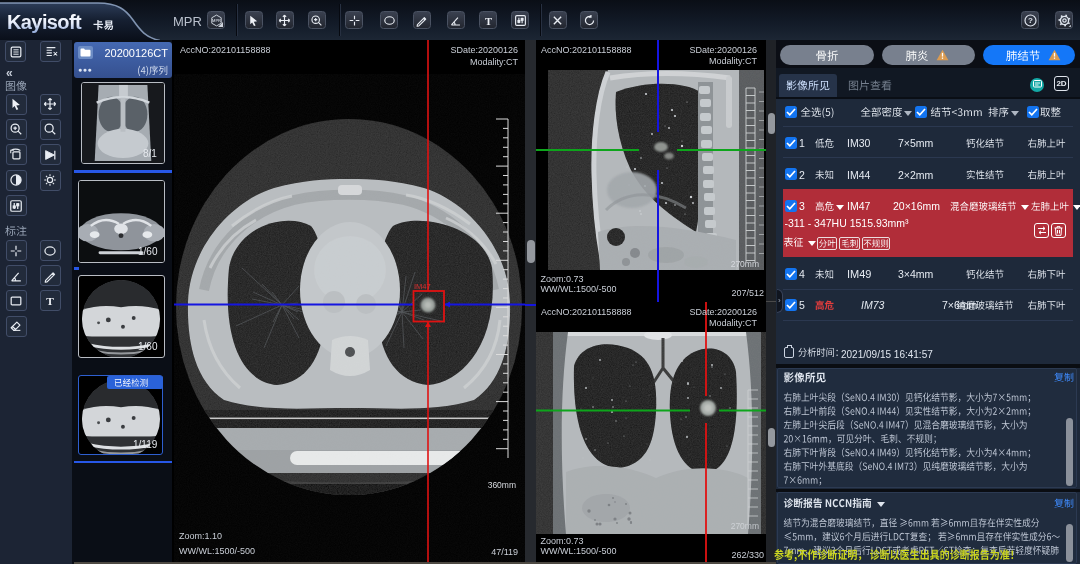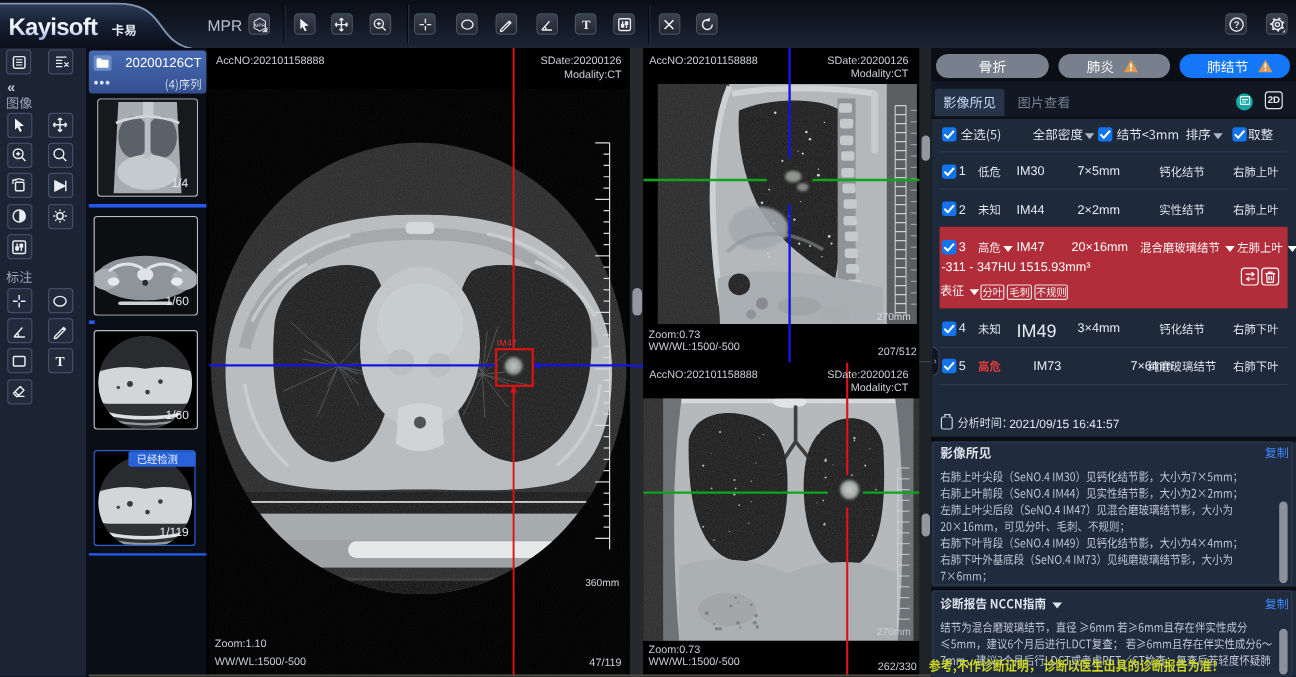--- a/index.html
+++ b/index.html
@@ -245,21 +245,21 @@
 <svg class="abs" style="left:81px;top:82px;border:1px solid #b9bdc4;border-radius:3px;background:#000" width="84" height="82" viewBox="0 0 84 82">
     <rect x="0" y="0" width="84" height="82" fill="#17191d"></rect>
     <path d="M17 2 L67 2 L71 80 L13 80 Z" fill="#a6acb2"></path>
     <rect x="38" y="2" width="9" height="13" fill="#c6cbd0"></rect>
     <ellipse cx="30" cy="32" rx="13" ry="18" fill="#5a6168"></ellipse>
     <ellipse cx="54" cy="32" rx="13" ry="18" fill="#5a6168"></ellipse>
     <path d="M15 20 Q42 9 69 20" stroke="#d2d7dc" stroke-width="2.5" fill="none"></path>
     <ellipse cx="42" cy="62" rx="26" ry="15" fill="#c5cacf"></ellipse>
     <path d="M42 15 L42 50" stroke="#b9bec3" stroke-width="5"></path>
   </svg>
-<div style="position:absolute;left:143px;top:148px;font-size:10px;color:#e6e9ee;">1/4</div>
+<div style="position:absolute;left:143px;top:148px;font-size:10px;color:#e6e9ee;">8/1</div>
 <div class="abs" style="left:74px;top:170px;width:98px;height:2.5px;background:#2757e8"></div>
 <svg class="abs" style="left:78px;top:180px;border:1px solid #b9bdc4;border-radius:3px;background:#000" width="87" height="83" viewBox="0 0 87 83">
     <rect width="87" height="83" fill="#0c0e10"></rect>
     <ellipse cx="43" cy="52" rx="42" ry="19" fill="#8f949b"></ellipse>
     <ellipse cx="9" cy="53" rx="11" ry="9" fill="#a8adb4"></ellipse>
     <ellipse cx="77" cy="53" rx="11" ry="9" fill="#a8adb4"></ellipse>
     <path d="M12 46 Q26 35 41 44" stroke="#e0e3e7" stroke-width="2.5" fill="none"></path>
     <path d="M74 46 Q60 35 45 44" stroke="#e0e3e7" stroke-width="2.5" fill="none"></path>
     <ellipse cx="43" cy="49" rx="7" ry="5.5" fill="#dfe2e6"></ellipse>
     <circle cx="43" cy="56" r="2.5" fill="#2a2c2f"></circle>
@@ -780,29 +780,29 @@
 <div class="abs" style="left:808px;top:240.5px;width:0;height:0;border-left:4px solid transparent;border-right:4px solid transparent;border-top:5px solid #fff"></div>
 <div class="abs" style="left:816.5px;top:237px;width:20.5px;height:12.5px;border:1px solid #eddddf;border-radius:2px"></div>
 <div class="abs" style="left:839px;top:237px;width:20.5px;height:12.5px;border:1px solid #eddddf;border-radius:2px"></div>
 <div class="abs" style="left:861.5px;top:237px;width:28px;height:12.5px;border:1px solid #eddddf;border-radius:2px"></div>
 <div class="cb" style="left:784.5px;top:267.5px">
     <svg width="10" height="8" viewBox="0 0 10 8">
       <path d="M1 4 L3.8 6.8 L9 1" stroke="#fff" stroke-width="1.7" fill="none"></path>
     </svg>
   </div>
 <div style="position:absolute;left:799px;top:268px;font-size:10.5px;color:#e6ebf2;">4</div>
-<div style="position:absolute;left:847px;top:268px;font-size:15px;color:#e6ebf2;">IM49</div>
+<div style="position:absolute;left:847px;top:268px;font-size:11px;color:#e6ebf2;">IM49</div>
 <div style="position:absolute;left:898px;top:268px;font-size:10.5px;color:#e6ebf2;">3×4mm</div>
 <div class="cb" style="left:784.5px;top:298.5px">
     <svg width="10" height="8" viewBox="0 0 10 8">
       <path d="M1 4 L3.8 6.8 L9 1" stroke="#fff" stroke-width="1.7" fill="none"></path>
     </svg>
   </div>
 <div style="position:absolute;left:799px;top:299px;font-size:10.5px;color:#e6ebf2;">5</div>
-<div style="position:absolute;left:861px;top:299px;font-size:10.5px;color:#e6ebf2;">IM73</div>
+<div style="position:absolute;left:861px;top:299px;font-size:10.5px;color:#e6ebf2;font-style:italic;">IM73</div>
 <div style="position:absolute;left:898px;top:299px;font-size:10.5px;color:#e6ebf2;margin-left:44px;">7×6mm</div>
 <div class="abs" style="left:776.5px;top:289px;width:6.5px;height:24px;background:#10151f;border:1px solid #39435a;border-left:none;border-radius:0 6px 6px 0;color:#9aa3b4;font-size:8px;line-height:22px;text-align:center">›</div>
 <div class="abs" style="left:766px;top:300.5px;width:10px;height:1px;background:#4a4a4a"></div>
 <div class="abs" style="left:784px;top:346.5px;width:10px;height:11px;border:1.2px solid #cdd5e2;border-radius:2px"></div>
 <div class="abs" style="left:786.5px;top:344.5px;width:5px;height:3px;border:1.2px solid #cdd5e2;border-bottom:none;background:#1e293a"></div>
 <div style="position:absolute;left:841px;top:348.5px;font-size:10px;color:#dfe5ee;">2021/09/15 16:41:57</div>
 <div class="abs" style="left:776px;top:364px;width:304px;height:3.5px;background:#0a0d12"></div>
 <div class="abs" style="left:777px;top:368px;width:300px;height:120px;background:#202c3e;border:1px solid #2c3a52;border-radius:2px"></div>
 <div class="abs" style="left:1066px;top:418px;width:7px;height:68px;border-radius:3.5px;background:#8b919b"></div>
 <div class="abs" style="left:776px;top:488.5px;width:304px;height:3px;background:#0a0d12"></div>

